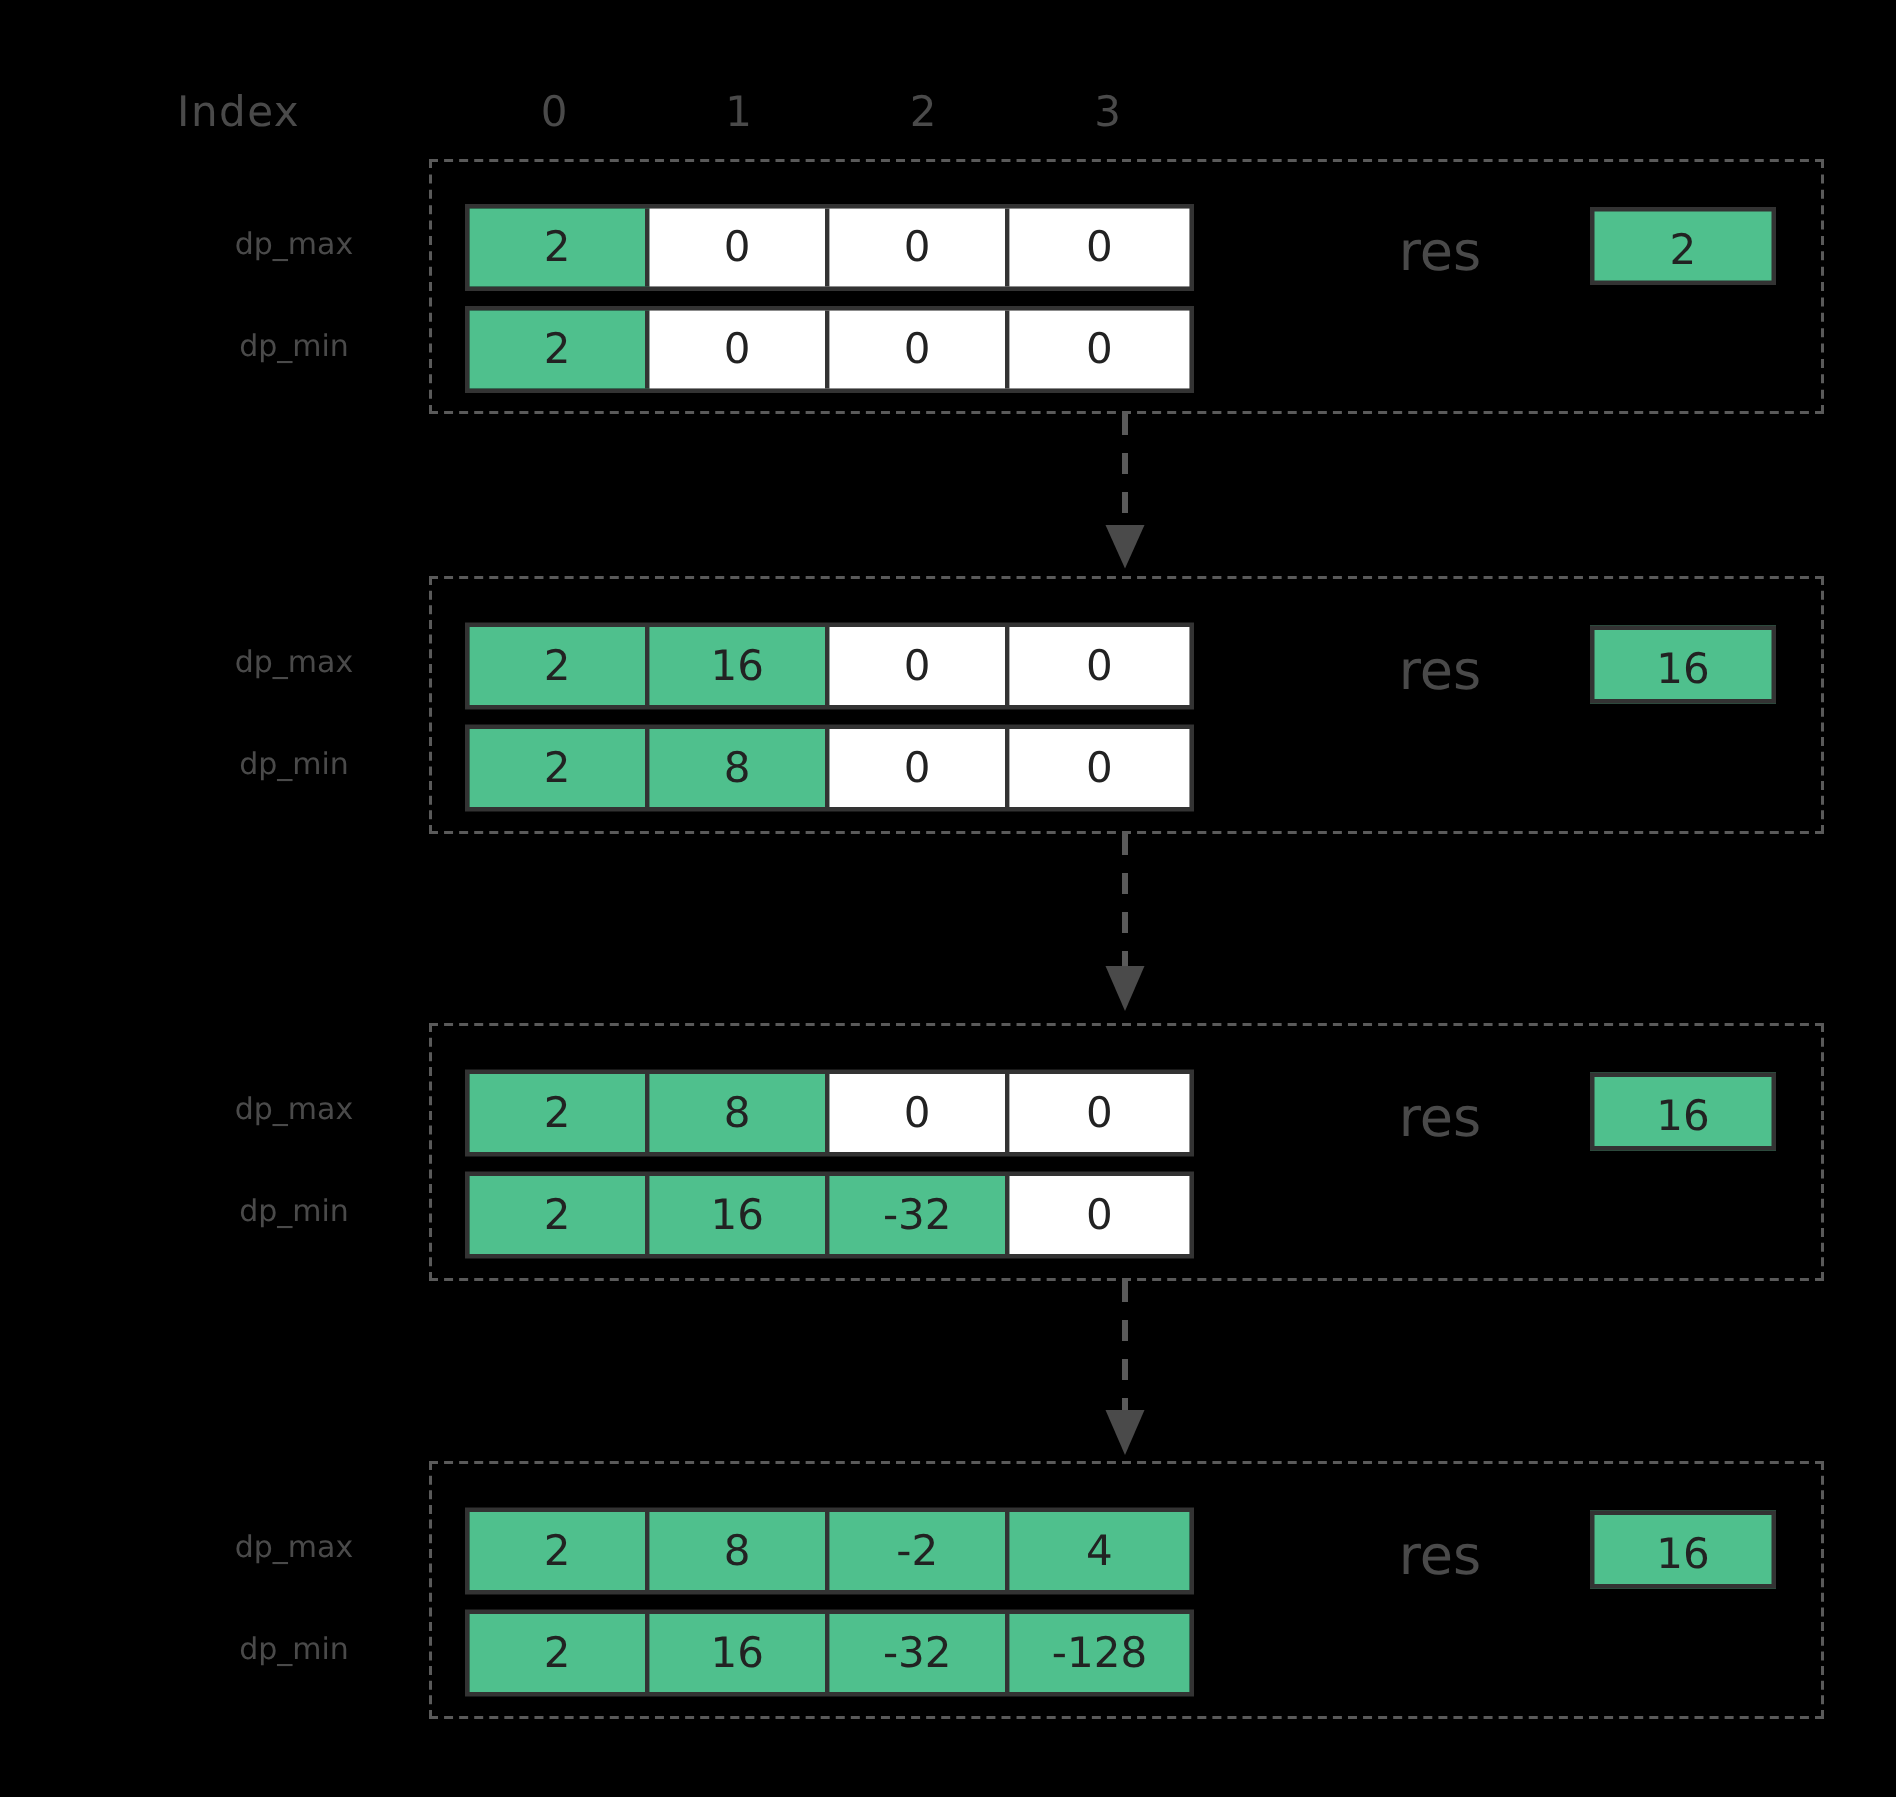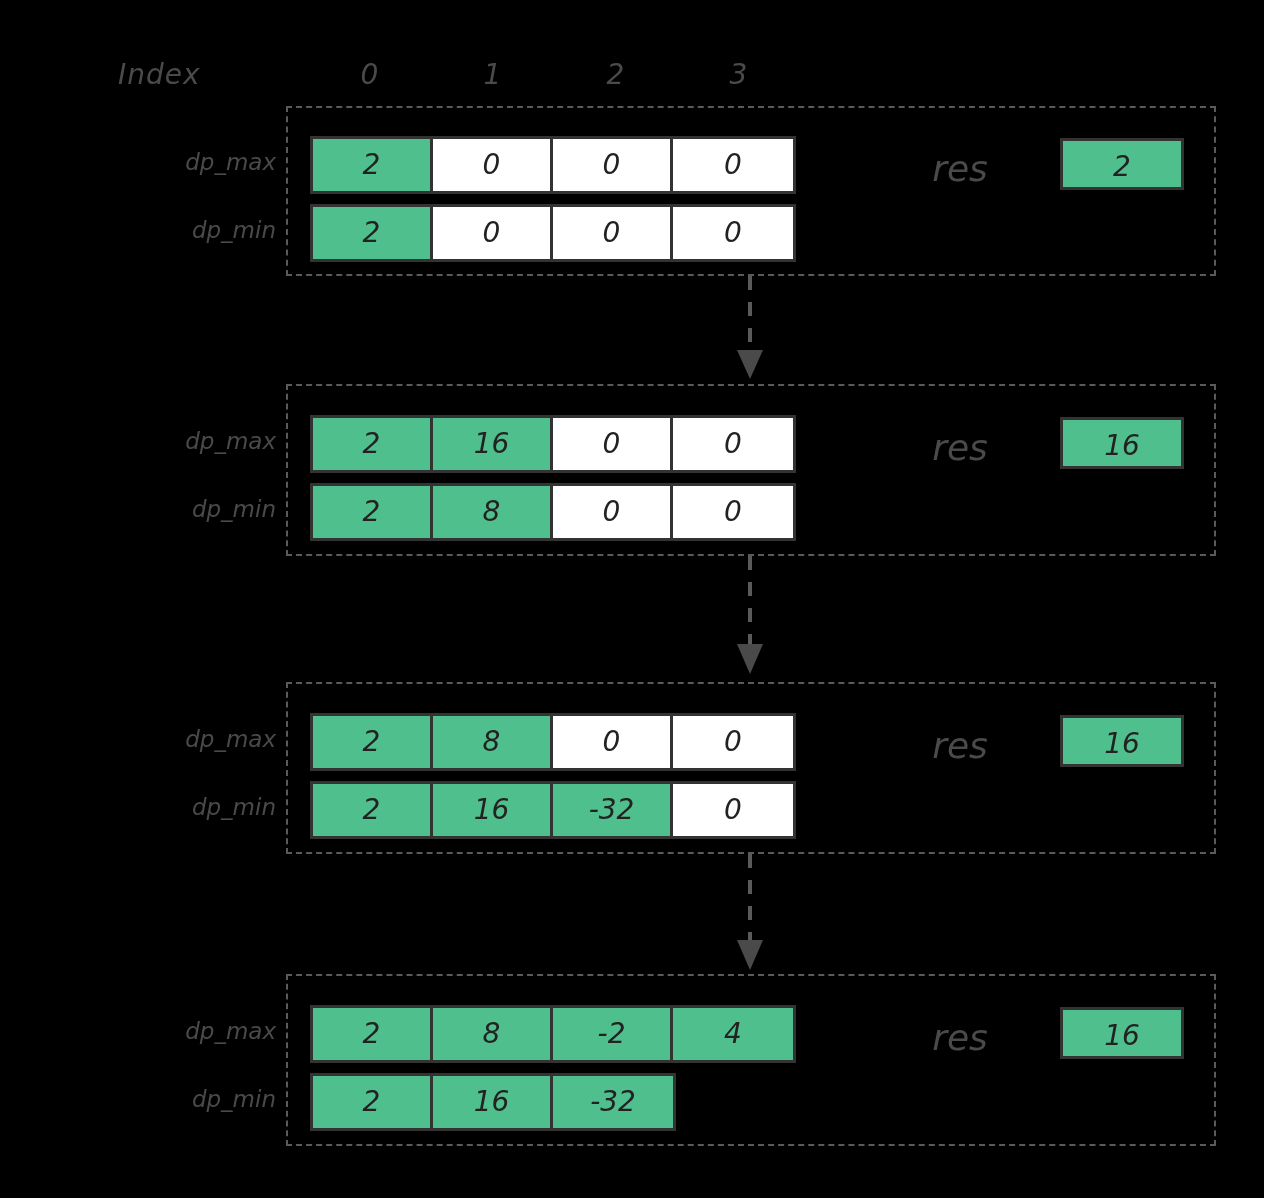--- a/index.html
+++ b/index.html
@@ -12,21 +12,20 @@
     height: 1198px;
     position: relative;
     font-family: "DejaVu Sans", sans-serif;
     overflow: hidden;
   }
 
   #diagram {
     position: relative;
     width: 1264px;
     height: 1198px;
-    font-style: italic;
   }
 
   
   .index-row {
     position: absolute;
     left: 0;
     top: 52px;
     width: 1264px;
     height: 46px;
   }
@@ -63,22 +62,22 @@
     box-sizing: border-box;
   }
 
   .row-label {
     position: absolute;
     left: -172px;
     width: 160px;
     height: 42px;
     line-height: 42px;
     color: #4a4a4a;
-    font-size: 23px;
-    text-align: right;
+    font-size: 20px;
+    text-align: center;
     white-space: nowrap;
   }
 
   
   .array {
     position: absolute;
     left: 22px;
     display: flex;
     border: 3px solid #333333;
     box-sizing: content-box;
@@ -232,19 +231,20 @@
       <div class="cell filled">8</div>
       <div class="cell filled">-2</div>
       <div class="cell filled">4</div>
     </div>
 
     <div class="row-label" style="top:102px;">dp_min</div>
     <div class="array" style="top:97px;">
       <div class="cell filled">2</div>
       <div class="cell filled">16</div>
       <div class="cell filled">-32</div>
+      <div class="cell filled">-128</div>
     </div>
 
     <div class="res-label" style="left:627px; top:41px;">res</div>
     <div class="res-box" style="left:772px; top:31px;">16</div>
   </div>
 
 </div>
 
 </body></html>

